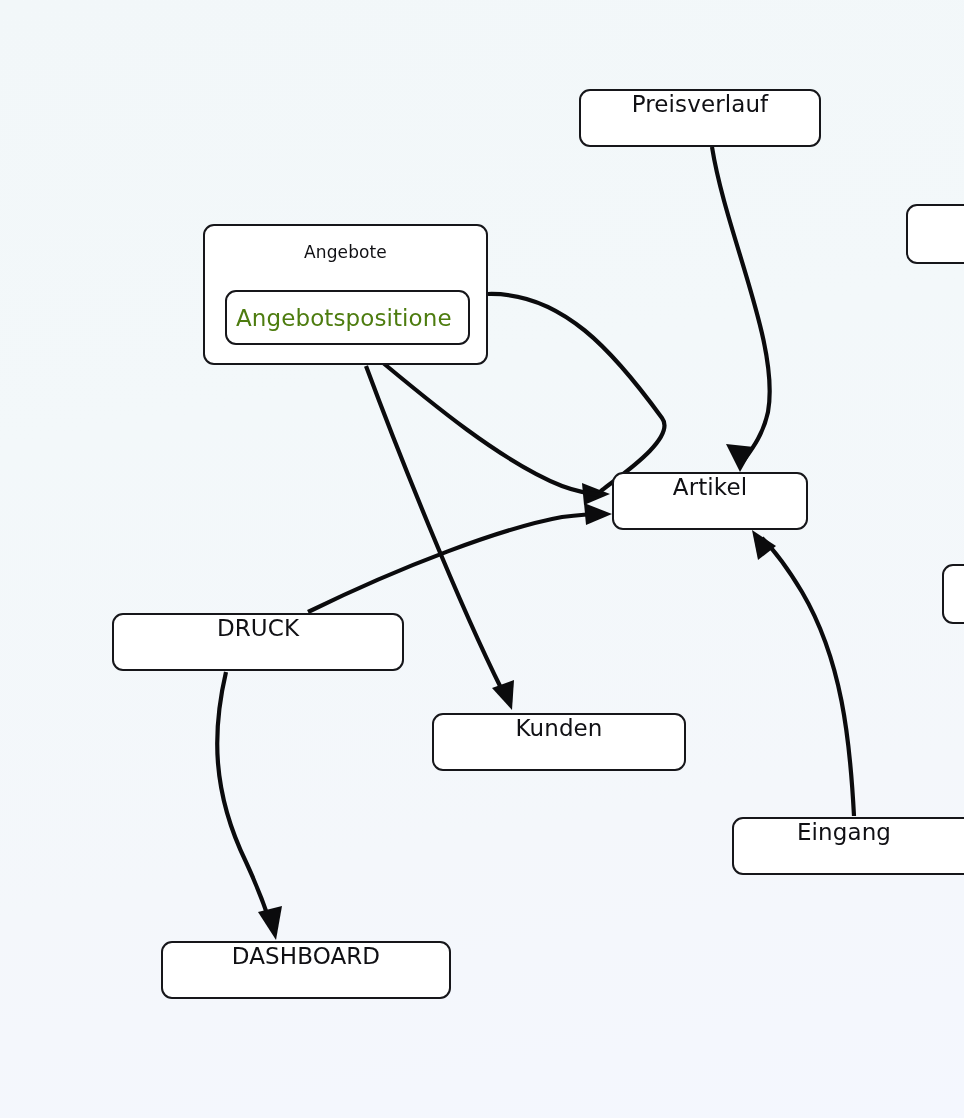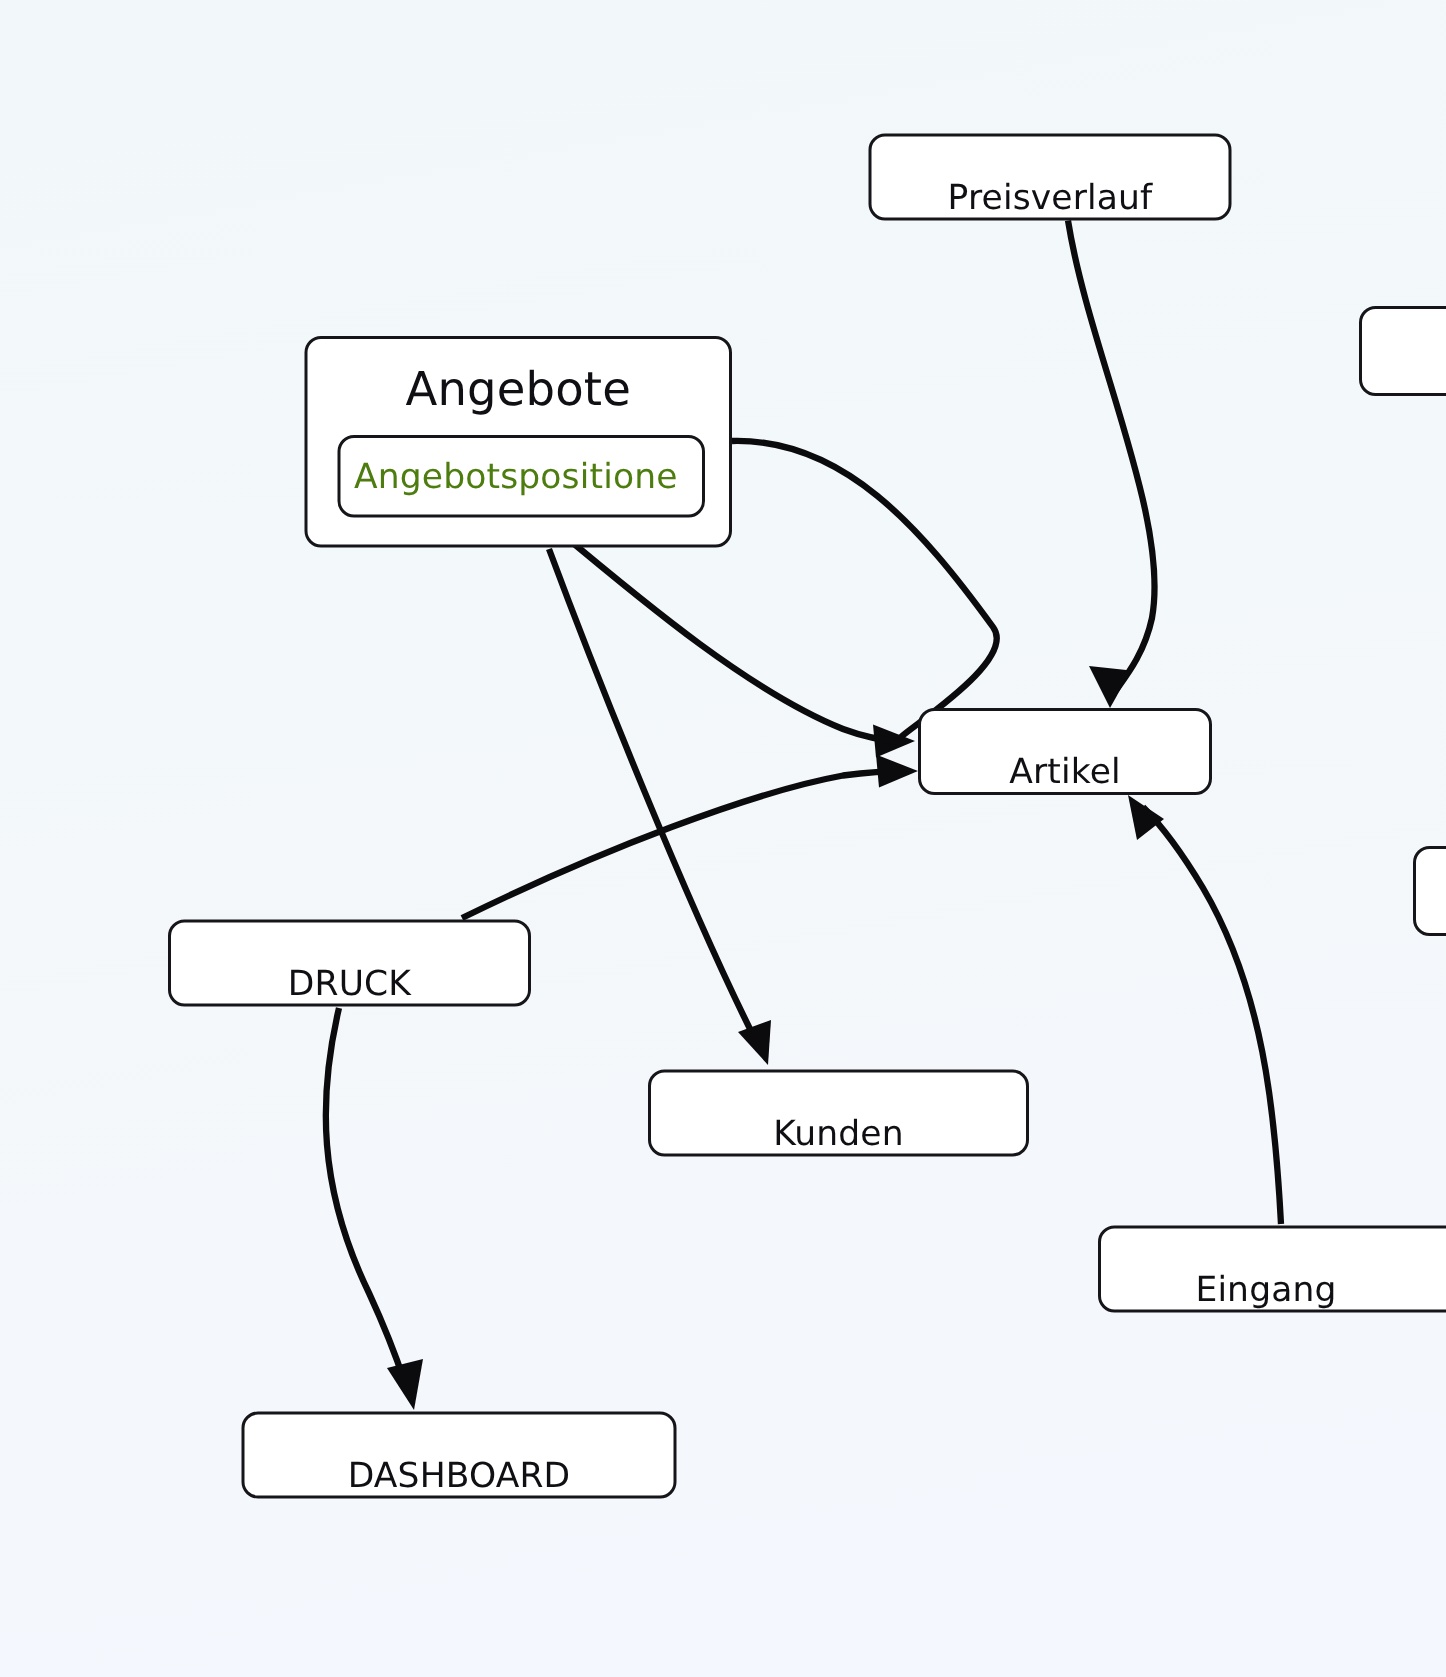--- a/index.html
+++ b/index.html
@@ -37,40 +37,40 @@
     fill: #0b0b0d;
     stroke: none;
   }
   .node {
     position: absolute;
     box-sizing: border-box;
     background: #ffffff;
     border: 2.6px solid #16161a;
     border-radius: 11px;
     display: flex;
-    align-items: flex-end;
+    align-items: flex-start;
     justify-content: center;
     color: #101014;
     font-size: 23px;
     font-weight: 400;
     letter-spacing: 0.1px;
     white-space: nowrap;
     overflow: hidden;
   }
   .node.compound {
     display: block;
     padding: 0;
   }
   .compound-title {
     position: absolute;
     left: 0;
     right: 0;
     top: 16px;
     text-align: center;
-    font-size: 31px;
+    font-size: 17px;
     color: #101014;
     white-space: nowrap;
   }
   .child-node {
     position: absolute;
     box-sizing: border-box;
     background: #ffffff;
     border: 2.6px solid #16161a;
     border-radius: 11px;
     display: flex;
@@ -141,21 +141,21 @@
   </div>
 
   <div class="node" style="left:612px; top:472px; width:196px; height:58px;">
     <span>Artikel</span>
   </div>
 
   <div class="node" style="left:942px; top:564px; width:120px; height:60px;">
     <span></span>
   </div>
 
-  <div class="node" style="left:112px; top:613px; width:242px; height:58px;">
+  <div class="node" style="left:112px; top:613px; width:292px; height:58px;">
     <span>DRUCK</span>
   </div>
 
   <div class="node" style="left:432px; top:713px; width:254px; height:58px;">
     <span>Kunden</span>
   </div>
 
   <div class="node" style="left:732px; top:817px; width:258px; height:58px; justify-content:center;">
     <span style="margin-right:34px;">Eingang</span>
   </div>

